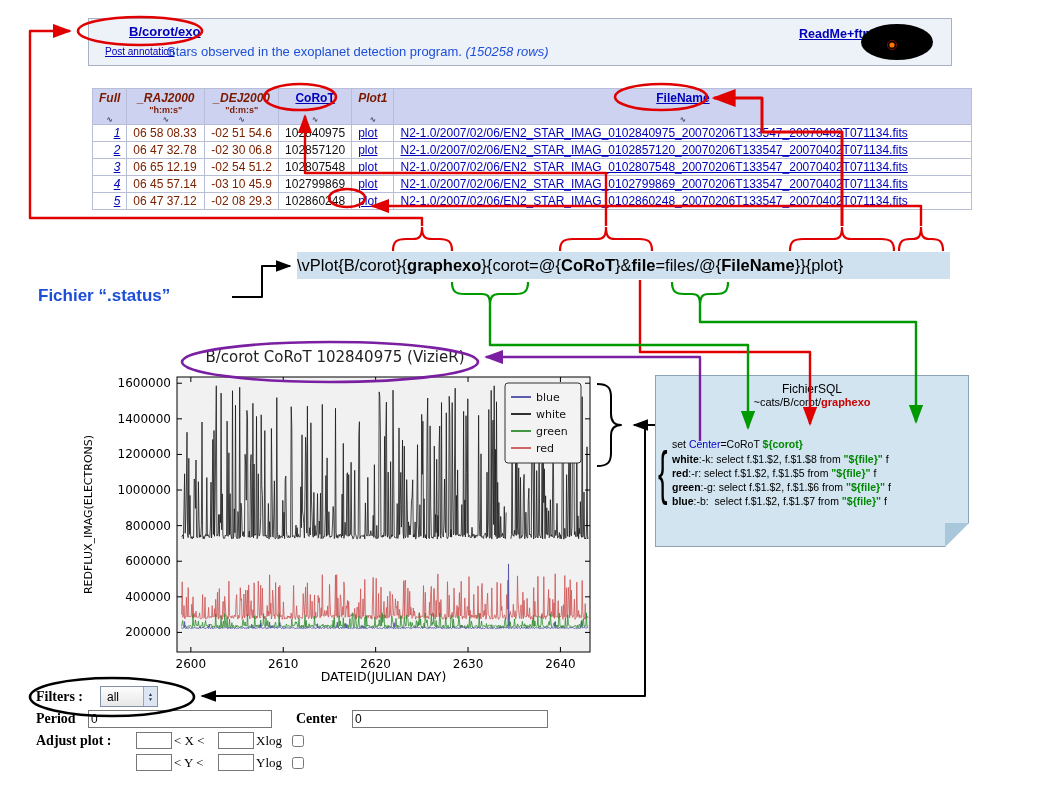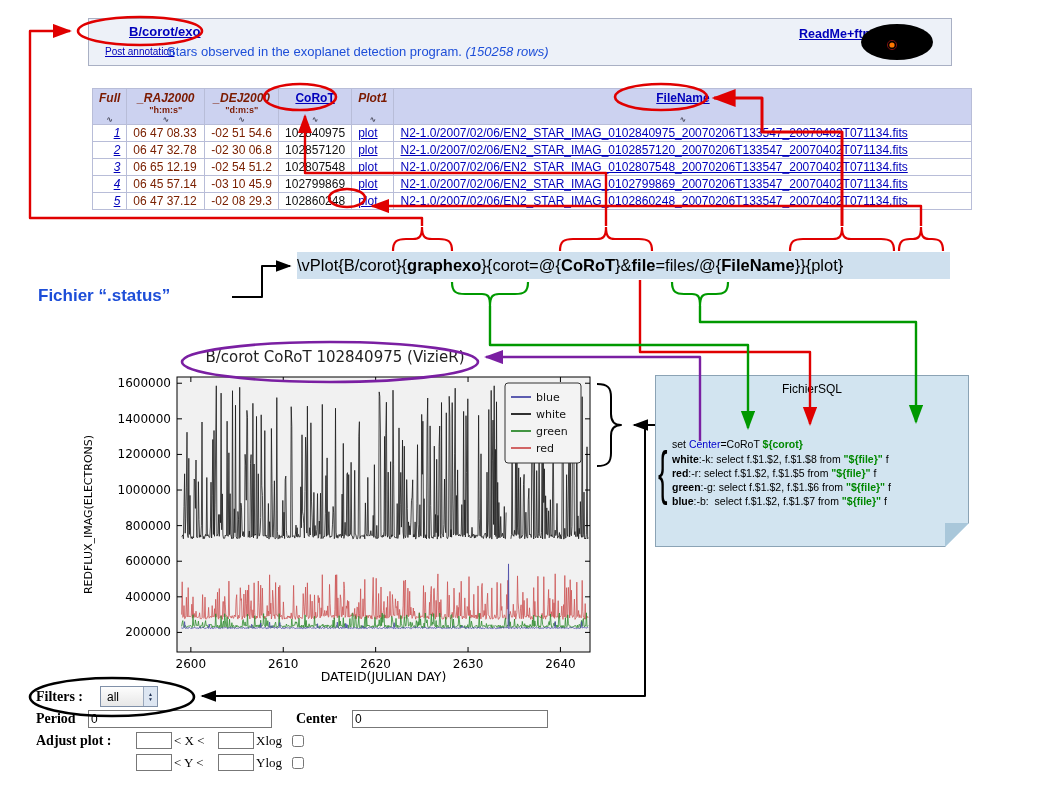--- a/index.html
+++ b/index.html
@@ -136,21 +136,21 @@
     <th>
           <div class="hl lnk">FileName</div>
           <div class="hs"></div>
           <div class="sq">∿</div>
         </th>
   </tr>
   </thead>
   <tbody>
   <tr>
     <td class="cidx">1</td>
-    <td class="cra">06 47 08.33</td>
+    <td class="cra">06 58 08.33</td>
     <td class="cde">-02 51 54.6</td>
     <td class="cco">102840975</td>
     <td class="cpl"><span class="link">plot</span></td>
     <td class="cfi"><span class="link">N2-1.0/2007/02/06/EN2_STAR_IMAG_0102840975_20070206T133547_20070402T071134.fits</span></td>
   </tr>
   <tr>
     <td class="cidx">2</td>
     <td class="cra">06 47 32.78</td>
     <td class="cde">-02 30 06.8</td>
     <td class="cco">102857120</td>
@@ -245,20 +245,21 @@
       <text x="456" y="78" font-size="11" fill="#111">white</text>
       <line x1="431" y1="91" x2="451" y2="91" stroke="#2e8b2e" stroke-width="1.8"></line>
       <text x="456" y="95" font-size="11" fill="#111">green</text>
       <line x1="431" y1="108" x2="451" y2="108" stroke="#cd5555" stroke-width="1.8"></line>
       <text x="456" y="112" font-size="11" fill="#111">red</text>
     </svg>
 </div>
 
 <div id="notebox">
   <div class="nb-title">FichierSQL</div>
+  <div class="nb-path"><span>~cats/B/corot/</span><b>graphexo</b></div>
   <div class="nb-set"><span>set </span><span class="blue">Center</span><span>=CoRoT </span><span class="green">${corot}</span></div>
   <div class="nb-line" style="top:77px"><b class="nm">white</b><span>:-k: select f.$1.$2, f.$1.$8 from </span><span class="file">"${file}"</span><span> f</span></div>
   <div class="nb-line" style="top:91px"><b class="nm">red</b><span>:-r: select f.$1.$2, f.$1.$5 from </span><span class="file">"${file}"</span><span> f</span></div>
   <div class="nb-line" style="top:105px"><b class="nm">green</b><span>:-g: select f.$1.$2, f.$1.$6 from </span><span class="file">"${file}"</span><span> f</span></div>
   <div class="nb-line" style="top:119px"><b class="nm">blue</b><span>:-b:  select f.$1.$2, f.$1.$7 from </span><span class="file">"${file}"</span><span> f</span></div>
   <span class="nb-brace">{</span>
   <span class="nb-cut"></span>
   <span class="nb-flap"></span>
 </div>
 

